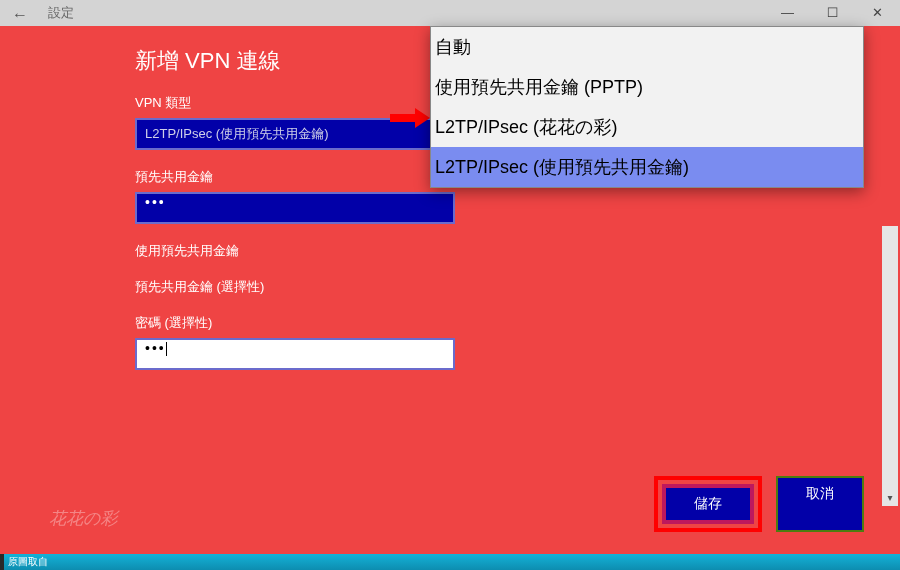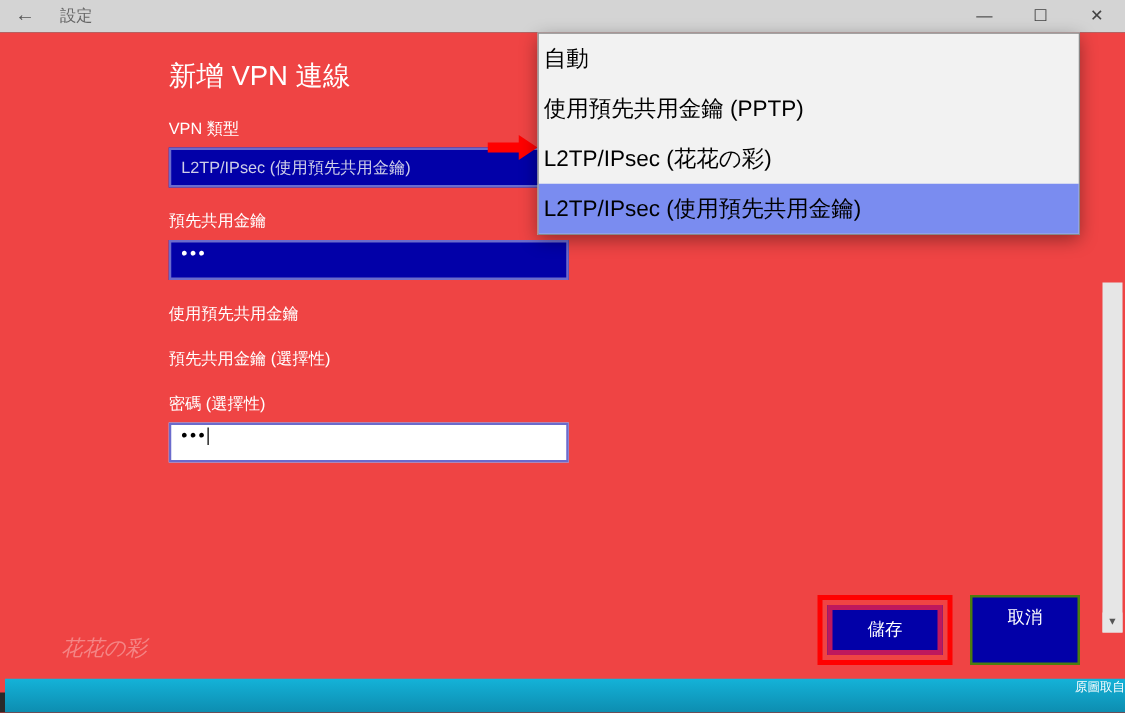--- a/index.html
+++ b/index.html
@@ -92,23 +92,22 @@
     background: #0200a8;
     color: #fff;
     font-size: 14px;
   }
   .save-wrap {
     border: 4px solid #ff0000;
     padding: 4px;
   }
   .save-wrap .btn { border: 4px solid #be185d; }
   .taskbar {
-    position: absolute; bottom: 0; left: 4px; right: 0; height: 27px;
+    position: absolute; bottom: 0; left: 4px; right: 0; height: 16px;
     background: linear-gradient(#14b2d8, #0d8db0);
-    text-align: right;
   }
   .taskbar .txt { font-size: 10px; color: #fff; padding-left: 4px; line-height: 16px; }
   .watermark {
     position: absolute; bottom: 24px; left: 14px;
     font-size: 17px; color: rgba(255,255,255,0.35);
     font-style: italic;
     margin-left: 35px;
   }
   .cursor {
     display: inline-block; width: 1px; height: 14px;

